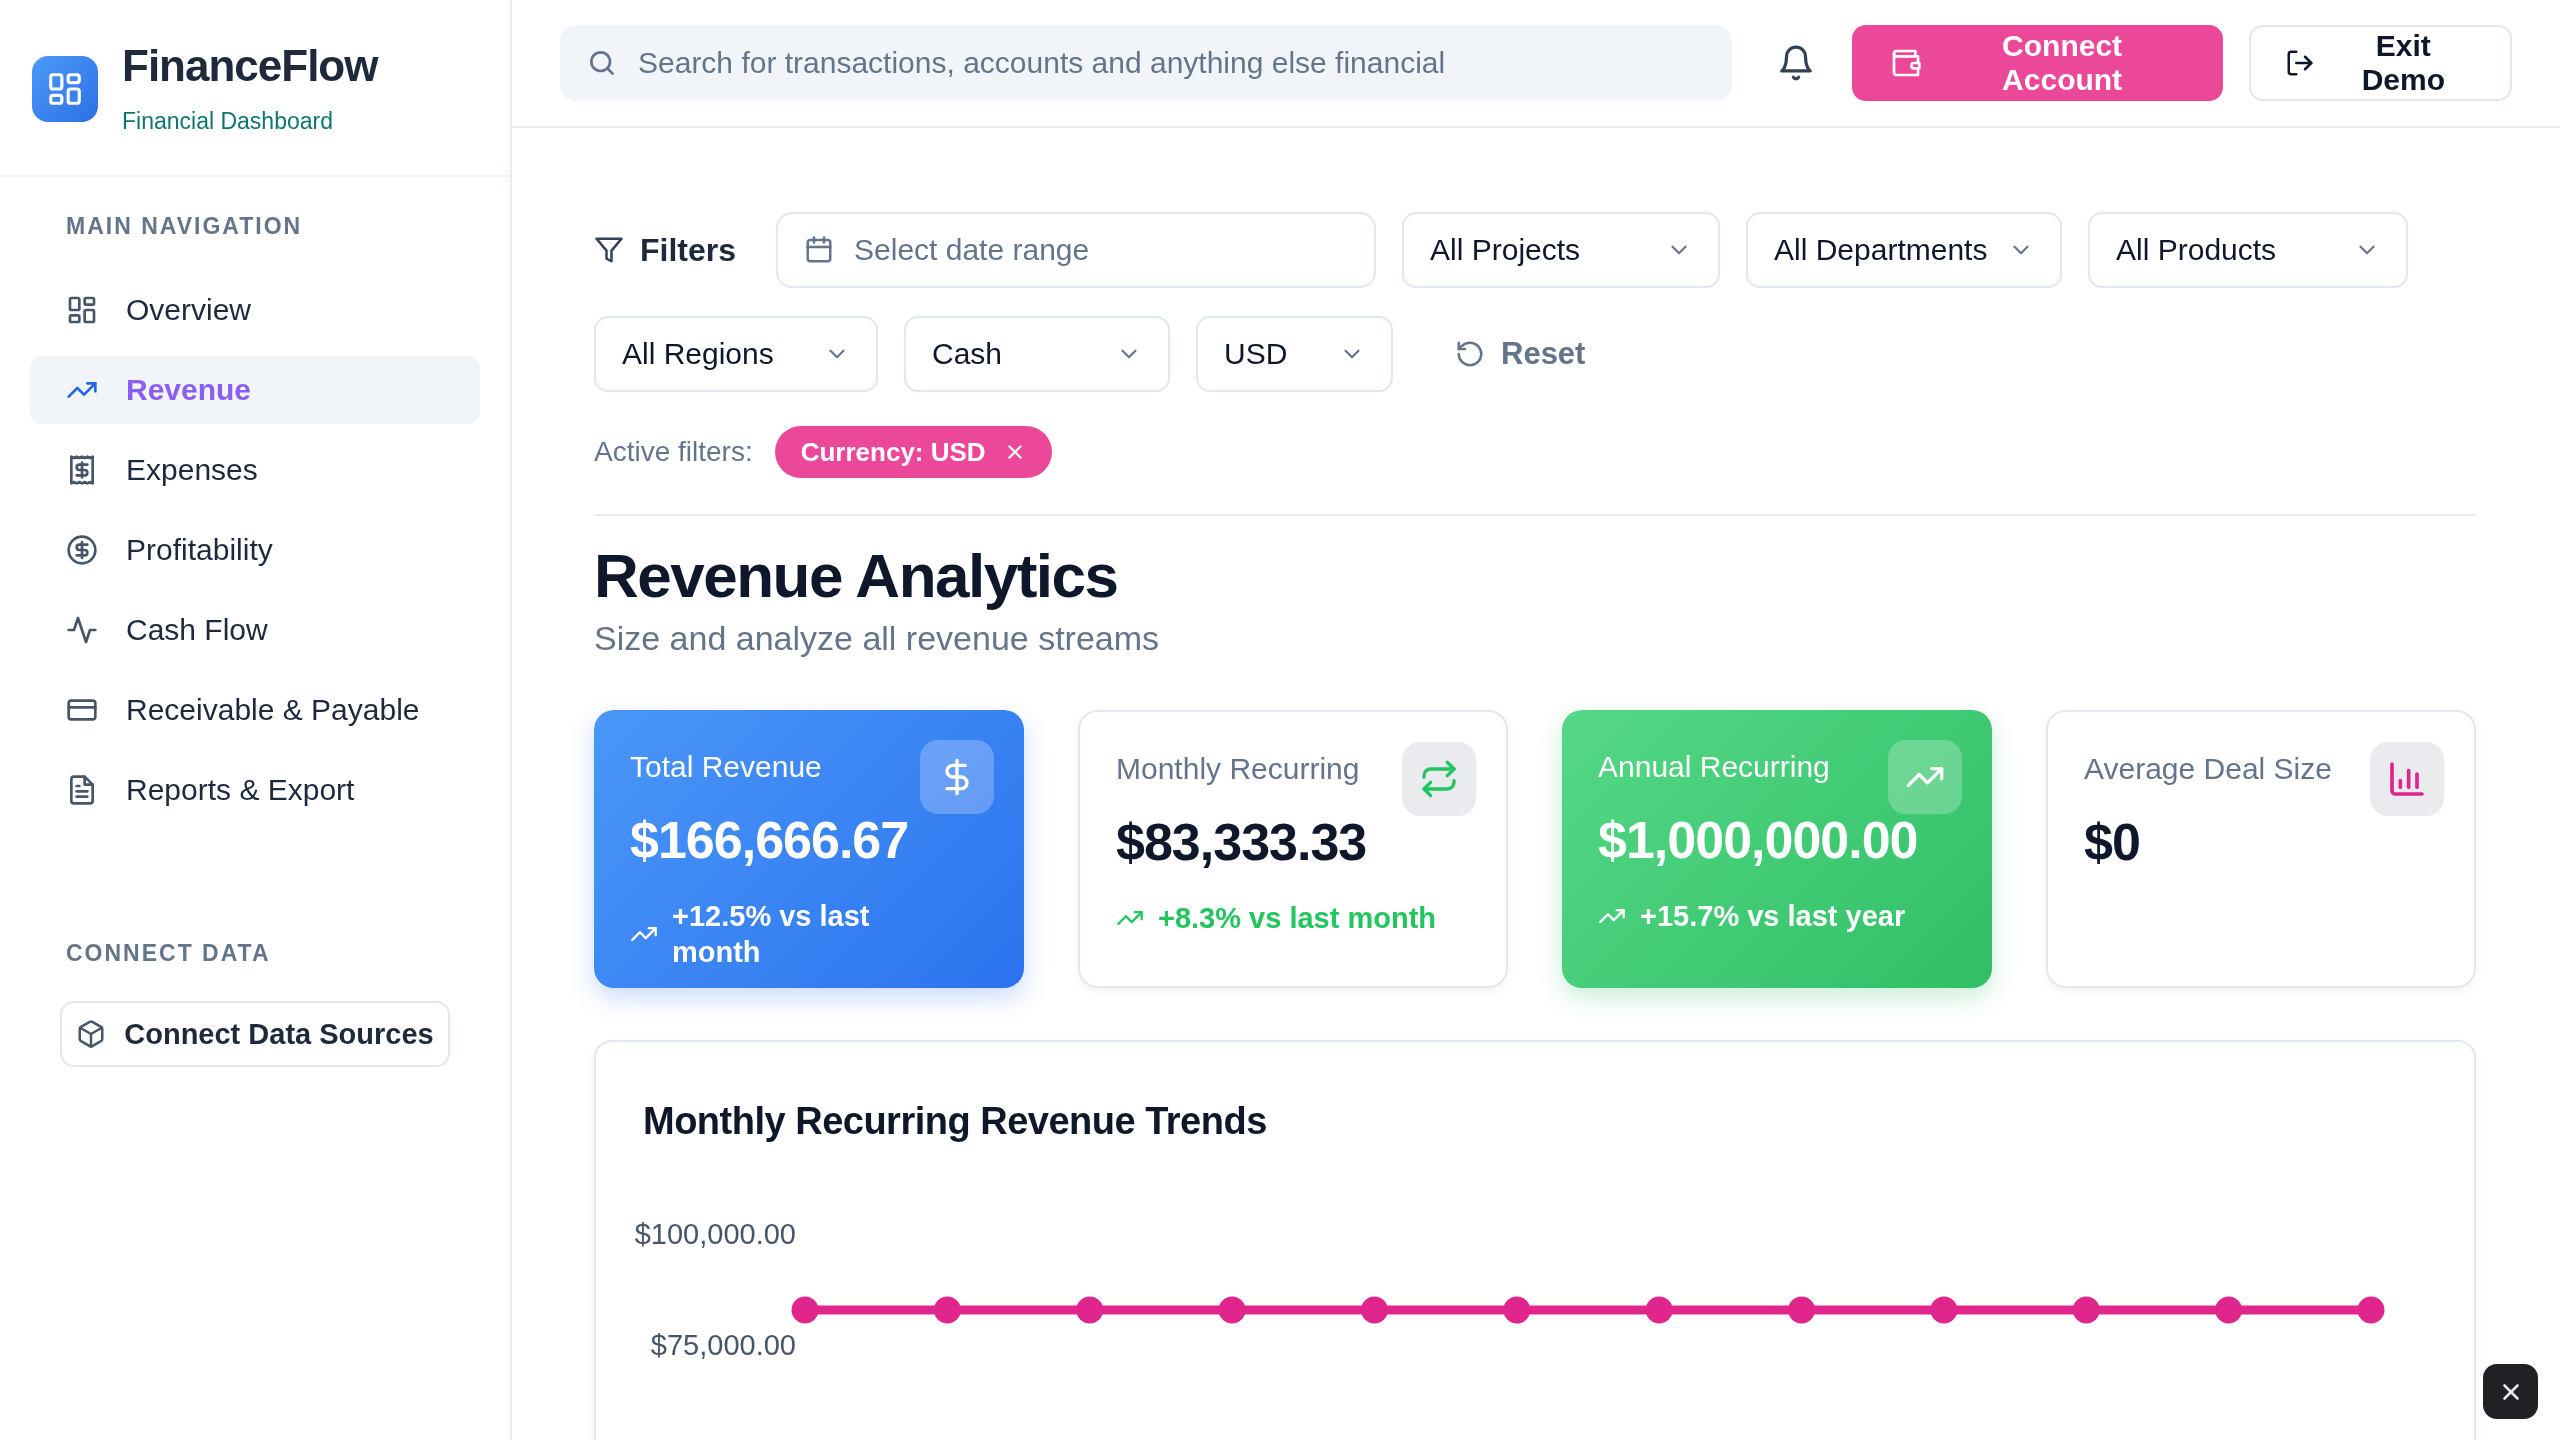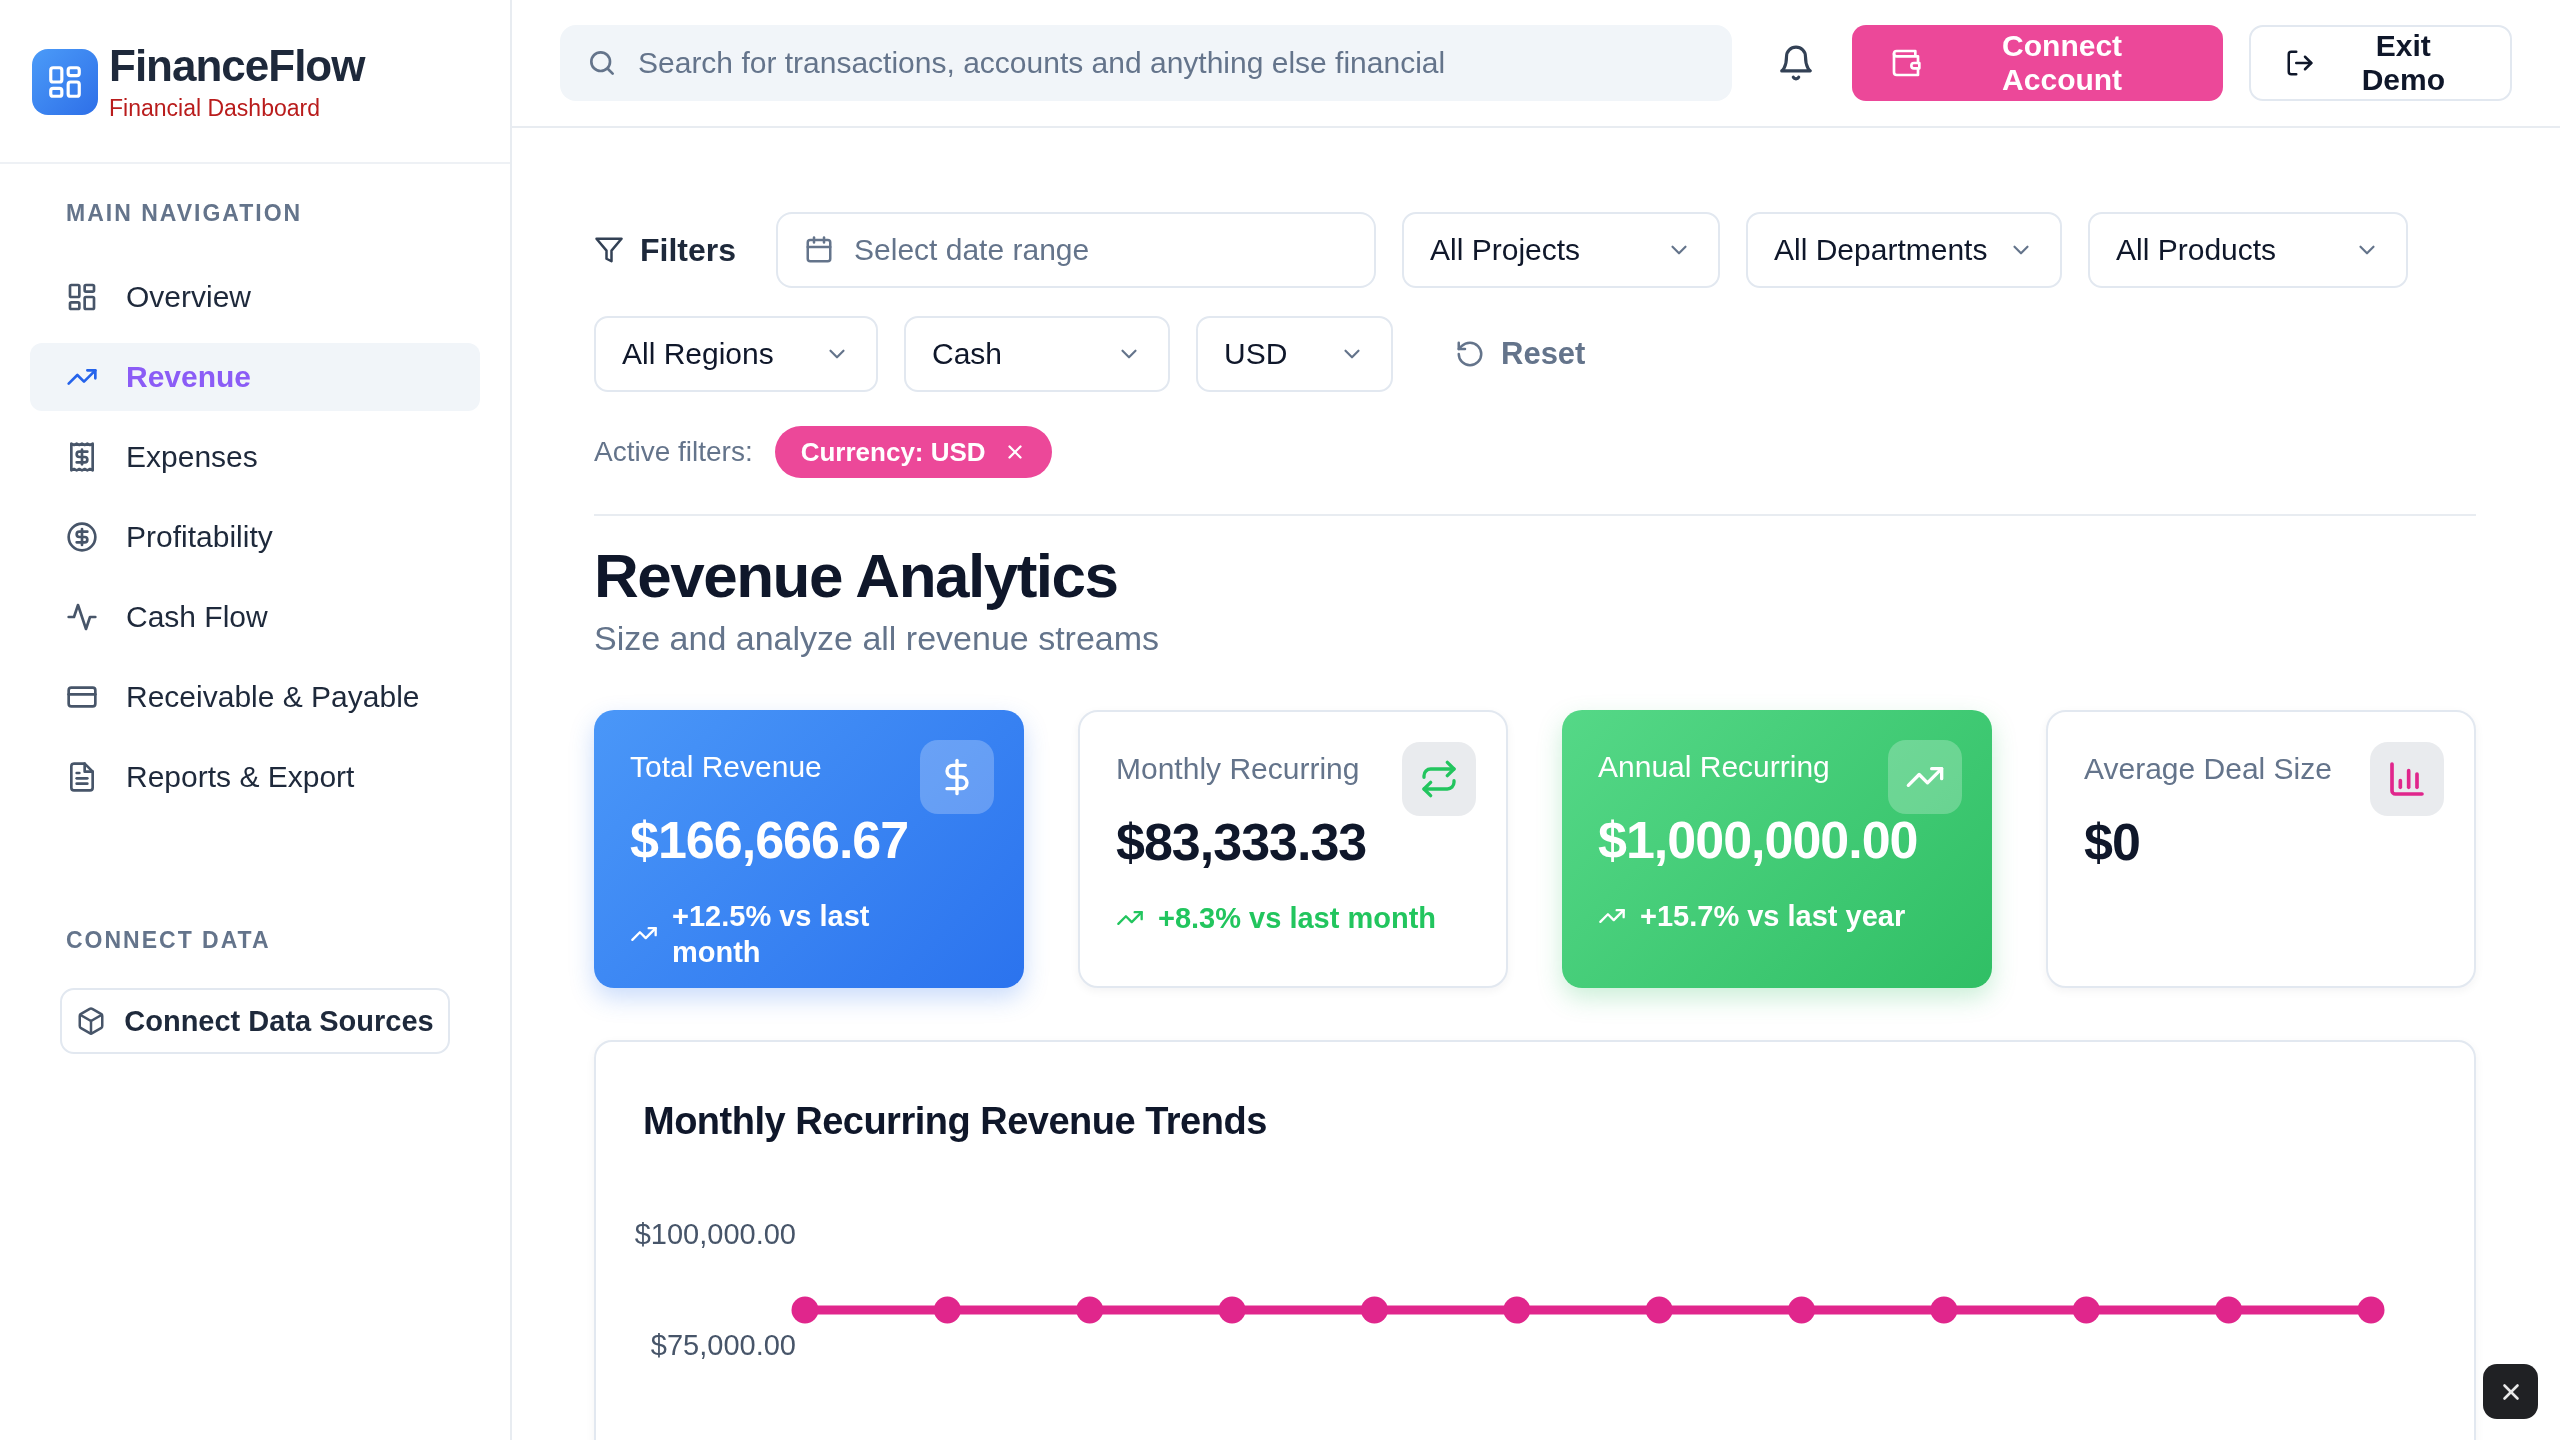--- a/index.html
+++ b/index.html
@@ -2,26 +2,26 @@
 <html><head>
 <meta charset="utf-8">
 <style>
   * { margin:0; padding:0; box-sizing:border-box; }
   html,body { width:2560px; height:1440px; overflow:hidden; background:#fff;
     font-family:"Liberation Sans","DejaVu Sans",sans-serif; color:#0f172a; }
 
   
   .sidebar { position:absolute; left:0; top:0; width:512px; height:1440px;
     background:#fff; border-right:2px solid #e8ecf1; }
-  .brand { display:flex; align-items:center; gap:11px; padding:42px 32px 40px 32px;
+  .brand { display:flex; align-items:center; gap:24px; padding:42px 32px 40px 32px;
     border-bottom:2px solid #eef1f5; }
   .brand-logo { width:66px; height:66px; border-radius:16px; flex:0 0 auto;
     background:linear-gradient(135deg,#4b9bf8,#2e6fe8); display:flex; align-items:center; justify-content:center; }
   .brand-title { font-size:44px; font-weight:800; color:#1e293b; letter-spacing:-1px; line-height:1.1; }
-  .brand-sub { font-size:23px; color:#b91c1c; margin-top:5px; }
+  .brand-sub { font-size:23px; color:#0f766e; margin-top:18px; }
   .nav { padding:36px 30px 0 30px; }
   .nav-label { font-size:23px; font-weight:700; letter-spacing:2px; color:#64748b;
     padding-left:36px; margin-bottom:36px; }
   .nav-item { display:flex; align-items:center; gap:28px; height:68px; padding-left:36px;
     border-radius:12px; margin-bottom:12px; font-size:30px; font-weight:500; color:#1e293b; cursor:pointer; }
   .nav-item svg { stroke:#475569; }
   .nav-item.active { background:#f1f5f9; font-weight:600; color:#8b5cf6; }
   .nav-item.active svg { stroke:#2563eb; }
   .connect-block { padding:0 30px; margin-top:116px; }
   .connect-btn { margin-top:34px; width:100%; height:66px; border:2px solid #e2e8f0; border-radius:14px;

